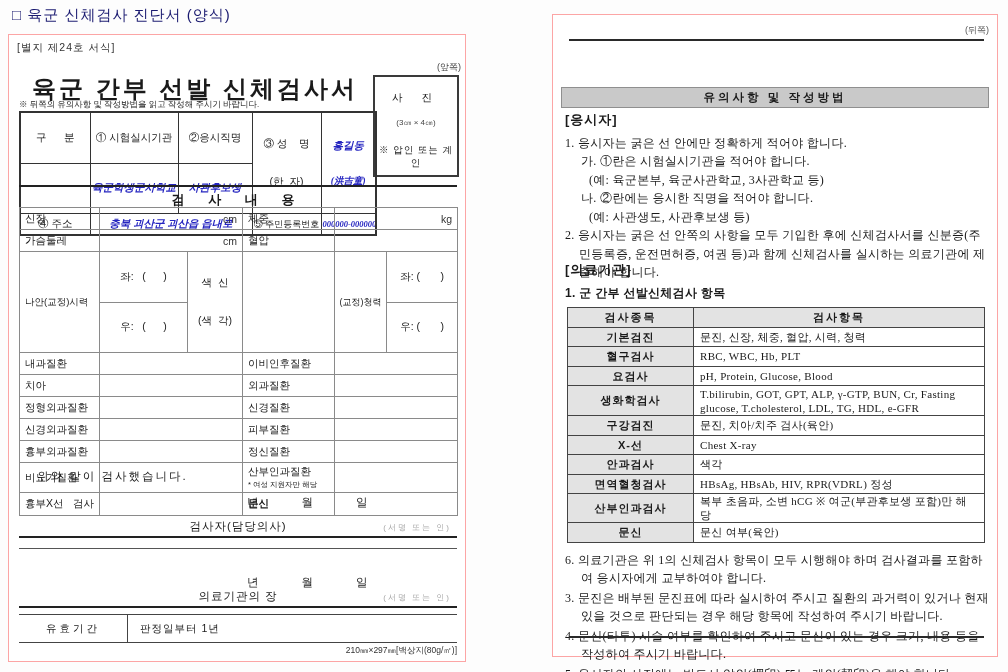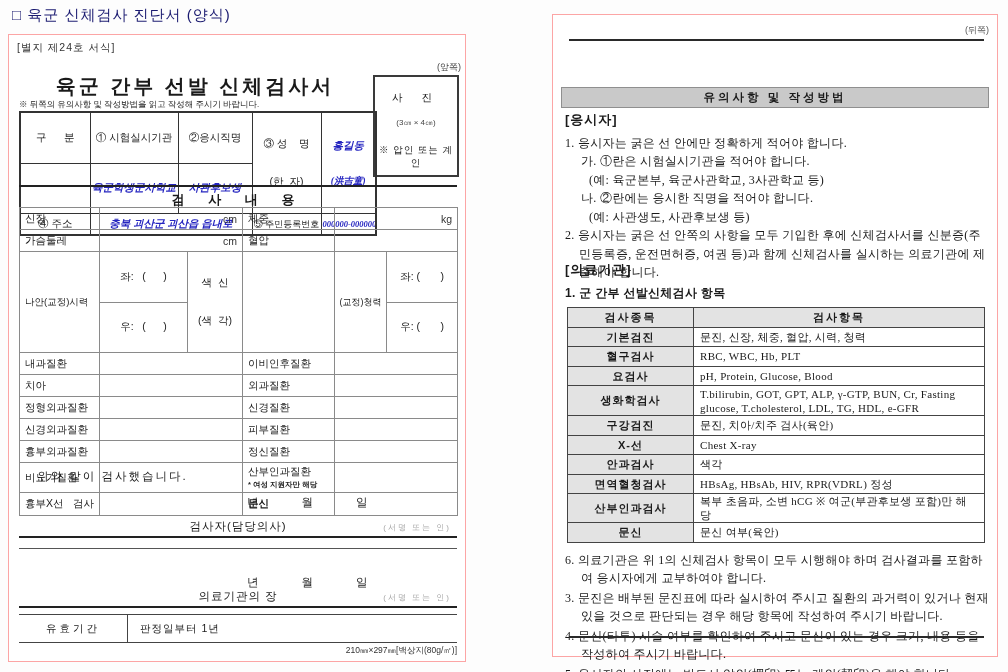--- a/index.html
+++ b/index.html
@@ -13,36 +13,36 @@
   .doc-title{position:absolute;left:12px;top:6px;font-size:15px;font-weight:normal;
              color:#1a1a70;letter-spacing:1px;}
   .form-code{position:absolute;left:8px;top:6px;font-size:10.5px;color:#333;letter-spacing:1px;}
   .front-label{position:absolute;right:4px;top:26px;font-size:9px;color:#444;}
   .photo-box{position:absolute;left:364px;top:40px;width:82px;height:98px;border:2px solid #3a3a3a;
              text-align:center;font-size:10.5px;background:#fff;}
   .photo-t1{margin-top:14px;letter-spacing:8px;}
   .photo-t2{font-size:8px;color:#444;margin-top:12px;}
   .photo-t3{margin-top:16px;font-size:9.5px;letter-spacing:1px;}
   .main-title{position:absolute;left:8px;top:38px;width:356px;text-align:center;
-              font-size:20px;font-weight:bold;letter-spacing:3px;}
+              font-size:24px;font-weight:bold;letter-spacing:3px;}
   .title-note{position:absolute;left:10px;top:64px;font-size:8.5px;color:#222;font-family:Liberation Serif, serif;}
   .info-table{position:absolute;left:10px;top:76px;width:356px;border-collapse:collapse;
               table-layout:fixed;border:2px solid #333;}
   .info-table td{border:1px solid #333;font-size:10.5px;text-align:center;height:20px;
                  padding:0 1px;overflow:hidden;white-space:pre;}
   .hand{color:#2525c0;font-style:italic;font-weight:bold;font-family:"Liberation Serif",serif;}
   .exam-header{position:absolute;left:10px;top:150px;width:438px;border-top:2px solid #222;
                text-align:center;font-weight:bold;font-size:13px;letter-spacing:10px;padding-top:4px;}
   .exam-table{position:absolute;left:10px;top:172px;width:438px;border-collapse:collapse;
               table-layout:fixed;border:1.5px solid #555;}
   .exam-table td{border:1px solid #8a8a8a;font-size:10.5px;height:21px;padding:0 5px;overflow:hidden;}
   .lbl{text-align:justify;text-align-last:justify;}
   .unit{text-align:right;font-size:9px;color:#333;}
   .ctr{text-align:center;white-space:pre;font-size:10px;padding:0 2px;}
-  .mini{font-size:7.5px;letter-spacing:0;text-align:left;color:#222;margin-top:1px;font-weight:bold;}
+  .mini{font-size:7.5px;letter-spacing:0;text-align:left;color:#222;margin-top:1px;}
   .hl-l{border-top:2px solid #38a348;border-bottom:2px solid #38a348;border-left:2px solid #38a348;font-weight:bold;}
   .hl-r{border-top:2px solid #38a348;border-bottom:2px solid #38a348;border-right:2px solid #38a348;}
   .confirm{position:absolute;left:28px;top:434px;font-size:11.5px;letter-spacing:2px;}
   .dateline{position:absolute;left:238px;top:460px;font-size:11.5px;white-space:pre;letter-spacing:1px;}
   .dateline2{position:absolute;left:238px;top:540px;font-size:11.5px;white-space:pre;letter-spacing:1px;}
   .sigline{position:absolute;left:10px;width:438px;height:21px;border-bottom:2px solid #222;}
   .sig1{top:480px;} .sig2{top:550px;}
   .sig-name{position:absolute;left:0;top:4px;width:100%;text-align:center;font-size:11.5px;letter-spacing:1px;}
   .sig-note{position:absolute;right:6px;top:7px;font-size:8px;color:#a9a9a9;letter-spacing:2px;}
   .thin-line{position:absolute;left:10px;top:513px;width:438px;border-top:1px solid #555;}

